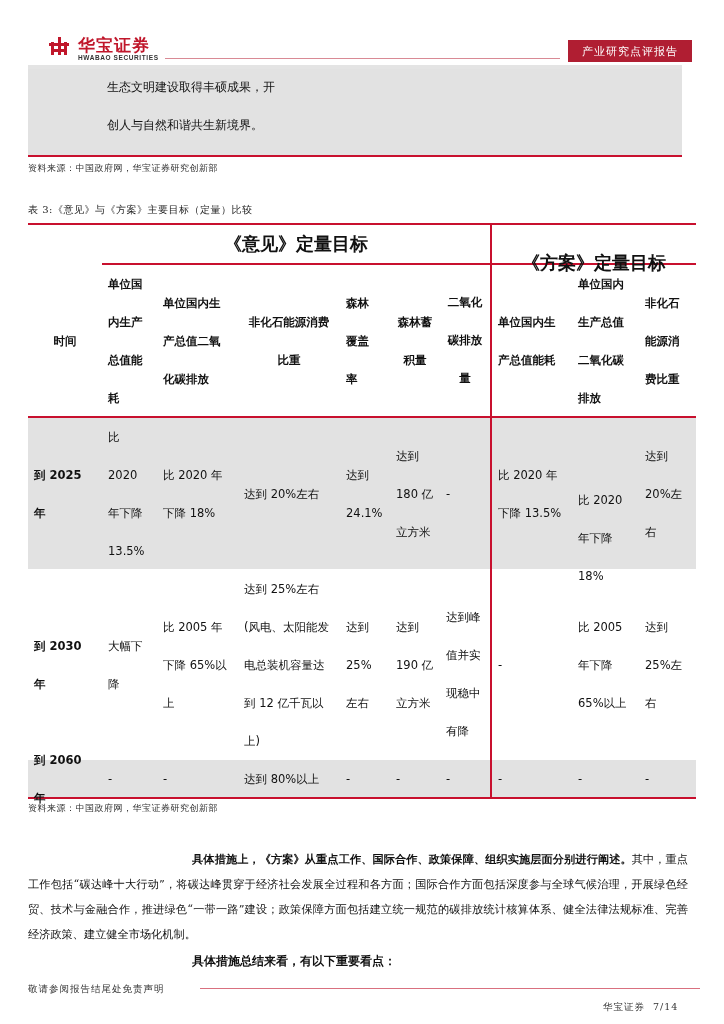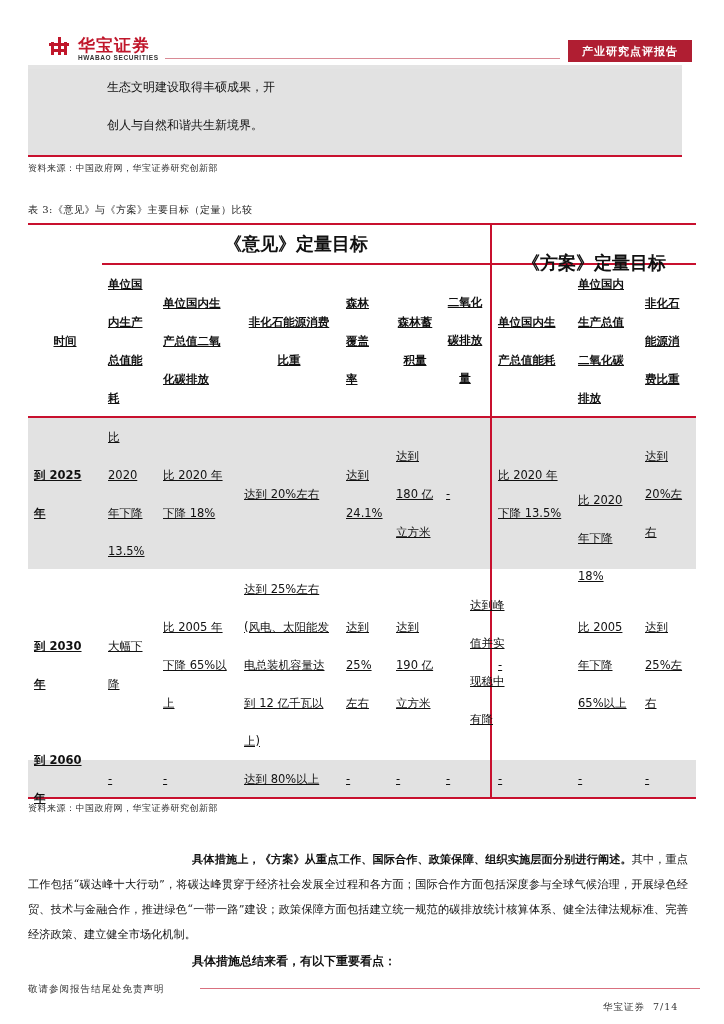--- a/index.html
+++ b/index.html
@@ -3,35 +3,35 @@
 <meta charset="utf-8">
 <style>
   html, body { margin:0; padding:0; background:#ffffff; }
   body { width:724px; height:1024px; position:relative; overflow:hidden; font-family:"DejaVu Sans", sans-serif; color:#111; }
   .abs { position:absolute; }
   
   .logo-mark { left:48px; top:35px; width:22px; height:22px; }
   .logo-cn { left:78px; top:34px; font-size:17px; font-weight:bold; color:#c0172b; letter-spacing:1px; font-family:"DejaVu Sans", sans-serif; }
   .logo-en { left:78px; top:54px; font-size:6.5px; color:#333; letter-spacing:0.6px; font-family:"Liberation Sans", sans-serif; font-weight:bold; }
   .header-line { left:165px; top:58px; width:395px; height:1px; background:#d98a95; }
-  .report-badge { left:568px; top:40px; width:124px; height:22px; background:#b01e32; color:#fff; font-size:11px; font-weight:bold; display:flex; align-items:center; justify-content:center; letter-spacing:1px; font-family:"DejaVu Serif", serif; }
+  .report-badge { left:568px; top:40px; width:124px; height:22px; background:#b01e32; color:#fff; font-size:11px; font-weight:normal; display:flex; align-items:center; justify-content:center; letter-spacing:1px; font-family:"DejaVu Serif", serif; }
   .top-gray-strip { left:28px; top:65px; width:654px; height:4px; background:#e4e4e4; }
   
   .quote-box { left:28px; top:69px; width:654px; height:86px; background:#e2e2e2; border-bottom:2px solid #c8102e; }
   .quote-line { position:absolute; left:79px; font-size:12px; color:#111; }
   .source { font-size:9px; color:#333; font-family:"DejaVu Serif", serif; letter-spacing:0.5px; }
   .table-title { left:28px; top:203px; font-size:10px; color:#222; font-family:"DejaVu Serif", serif; letter-spacing:0.5px; }
   
   .tbl { left:28px; top:223px; width:668px; }
   .hline { position:absolute; height:2px; background:#c8102e; }
   .vline { position:absolute; width:2px; background:#c8102e; }
   .cell { position:absolute; display:flex; align-items:center; font-size:11.5px; line-height:38px; color:#111; box-sizing:border-box; padding:0 6px; }
   .cell.center { justify-content:center; text-align:center; }
   .cell.bold { font-weight:bold; }
-  .cell .txt { white-space:pre-line;text-decoration:underline; }
+  .cell .txt { white-space:pre-line; }
   .row-bg { position:absolute; background:#e2e2e2; }
   .group-hdr { position:absolute; font-size:18px; font-weight:bold; display:flex; align-items:center; justify-content:center; }
   
   .para { left:28px; top:847px; width:660px; font-size:11.2px; line-height:25px; font-family:"DejaVu Serif", serif; color:#111; text-align:justify; }
   .para .lead { font-weight:bold; }
   .summary { left:192px; top:953px; font-size:12px; font-weight:bold; font-family:"DejaVu Serif", serif; }
   .footer-note { left:28px; top:983px; font-size:9.5px; color:#333; font-family:"DejaVu Serif", serif; letter-spacing:1px; }
   .footer-line { left:200px; top:988px; width:500px; height:1px; background:#d9707f; }
   .footer-page { left:603px; top:1001px; font-size:9.5px; color:#333; font-family:"DejaVu Serif", serif; letter-spacing:1px; }
 </style>
@@ -189,21 +189,21 @@
     <div class="cell" style="left:312px; top:346px; width:50px; height:191px;">
         <span class="txt">达到
 25%
 左右</span>
       </div>
     <div class="cell" style="left:362px; top:346px; width:50px; height:191px;">
         <span class="txt">达到
 190 亿
 立方米</span>
       </div>
-    <div class="cell" style="left:412px; top:346px; width:50px; height:185px;margin-left:24px;">
+    <div class="cell" style="left:412px; top:358px; width:50px; height:185px;">
         <span class="txt">达到峰
 值并实
 现稳中
 有降</span>
       </div>
     <div class="cell" style="left:464px; top:346px; width:80px; height:191px;">
         <span class="txt">-</span>
       </div>
     <div class="cell" style="left:544px; top:346px; width:67px; height:191px;">
         <span class="txt">比 2005

